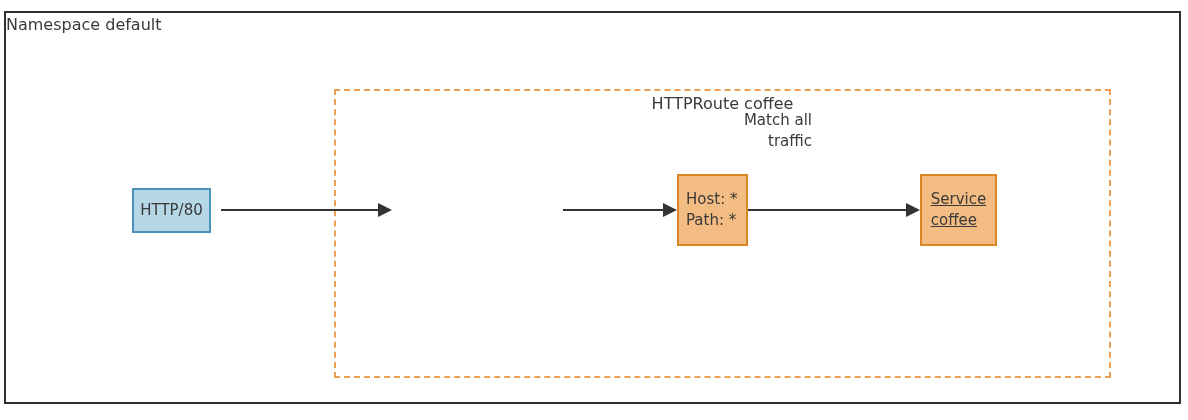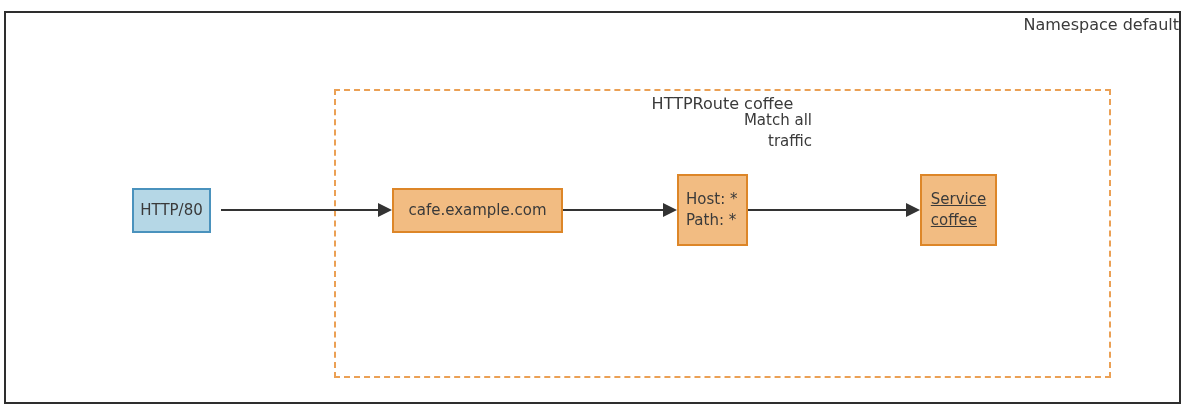--- a/index.html
+++ b/index.html
@@ -20,21 +20,21 @@
     position: absolute;
     left: 4px; top: 11px;
     width: 1177px; height: 393px;
     border: 2px solid var(--frame, #2e2e2e);
     box-sizing: border-box;
   }
   .frame-title {
     position: absolute;
     left: 0; top: 2px;
     width: 100%;
-    text-align: right;
+    text-align: left;
     font-size: 16px;
     line-height: 19px;
   }
   .group {
     position: absolute;
     box-sizing: border-box;
     margin-top: 24px;
   }
   .group-gateway {
     left: 74px; top: 124px;
@@ -116,21 +116,20 @@
     <div class="frame-title">Namespace default</div>
   </div>
 
 
   <div class="group group-httproute">
     <div class="group-label">HTTPRoute coffee</div>
   </div>
 
   <div class="node node-blue node-listener">HTTP/80</div>
 
-  <div class="node node-orange node-hostname">cafe.example.com</div>
 
   <div class="annotation annotation-match">Match all
 traffic</div>
 
   <div class="node node-orange node-match">Host: *
 Path: *</div>
 
 
   <div class="node node-orange node-service">Service
 coffee</div>

